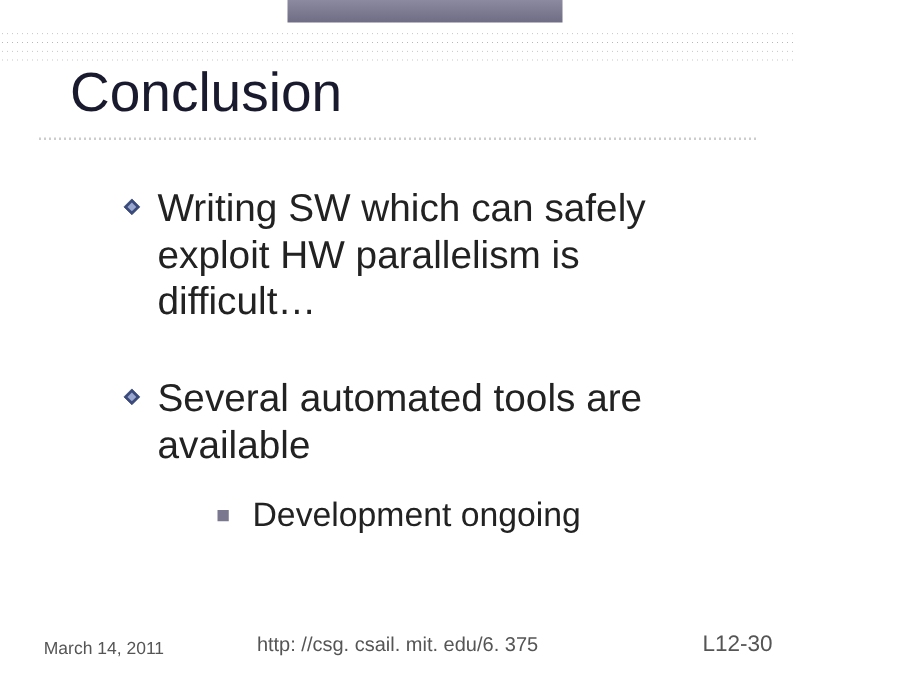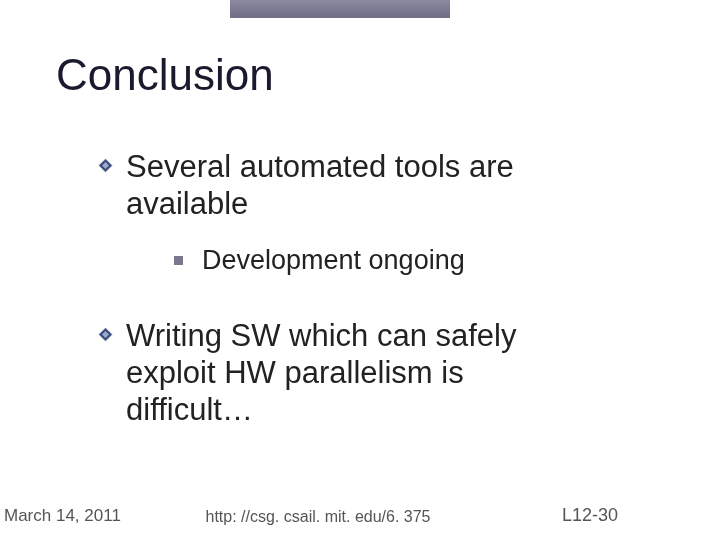--- a/index.html
+++ b/index.html
@@ -89,23 +89,23 @@
   .bullet-l2 .square {
     position: absolute;
     left: 0;
     top: 12px;
     width: 9px;
     height: 9px;
     background: #7a788f;
   }
   .footer-date {
     position: absolute;
-    left: 4px;
+    left: 35px;
     bottom: 14px;
-    font-size: 17px;
+    font-size: 14px;
     color: #555;
   }
   .footer-url {
     position: absolute;
     left: 0;
     right: 0;
     bottom: 14px;
     text-align: center;
     font-size: 16px;
     color: #555;
@@ -133,36 +133,36 @@
 
   <div class="content">
 
     <div class="bullet-l1">
       <span class="diamond">
         <svg width="15" height="15" viewBox="0 0 15 15">
           <rect x="3" y="3" width="9" height="9" transform="rotate(45 7.5 7.5)" fill="#3a4a7a" stroke="#2a3a6a" stroke-width="0.5"></rect>
           <rect x="5" y="5" width="5" height="5" transform="rotate(45 7.5 7.5)" fill="#9aa8d0"></rect>
         </svg>
       </span>
-      <span>Several automated tools are available</span>
-
-      <div class="bullet-l2">
-        <span class="square"></span>
-        <span>Development ongoing</span>
-      </div>
+      <span>Writing SW which can safely exploit HW parallelism is difficult…</span>
     </div>
 
     <div class="bullet-l1">
       <span class="diamond">
         <svg width="15" height="15" viewBox="0 0 15 15">
           <rect x="3" y="3" width="9" height="9" transform="rotate(45 7.5 7.5)" fill="#3a4a7a" stroke="#2a3a6a" stroke-width="0.5"></rect>
           <rect x="5" y="5" width="5" height="5" transform="rotate(45 7.5 7.5)" fill="#9aa8d0"></rect>
         </svg>
       </span>
-      <span>Writing SW which can safely exploit HW parallelism is difficult…</span>
+      <span>Several automated tools are available</span>
+
+      <div class="bullet-l2">
+        <span class="square"></span>
+        <span>Development ongoing</span>
+      </div>
     </div>
 
   </div>
 
   <div class="footer-date">March 14, 2011</div>
   <div class="footer-url">http: //csg. csail. mit. edu/6. 375</div>
   <div class="footer-page">L12-30</div>
 </div>
 
 </body></html>

